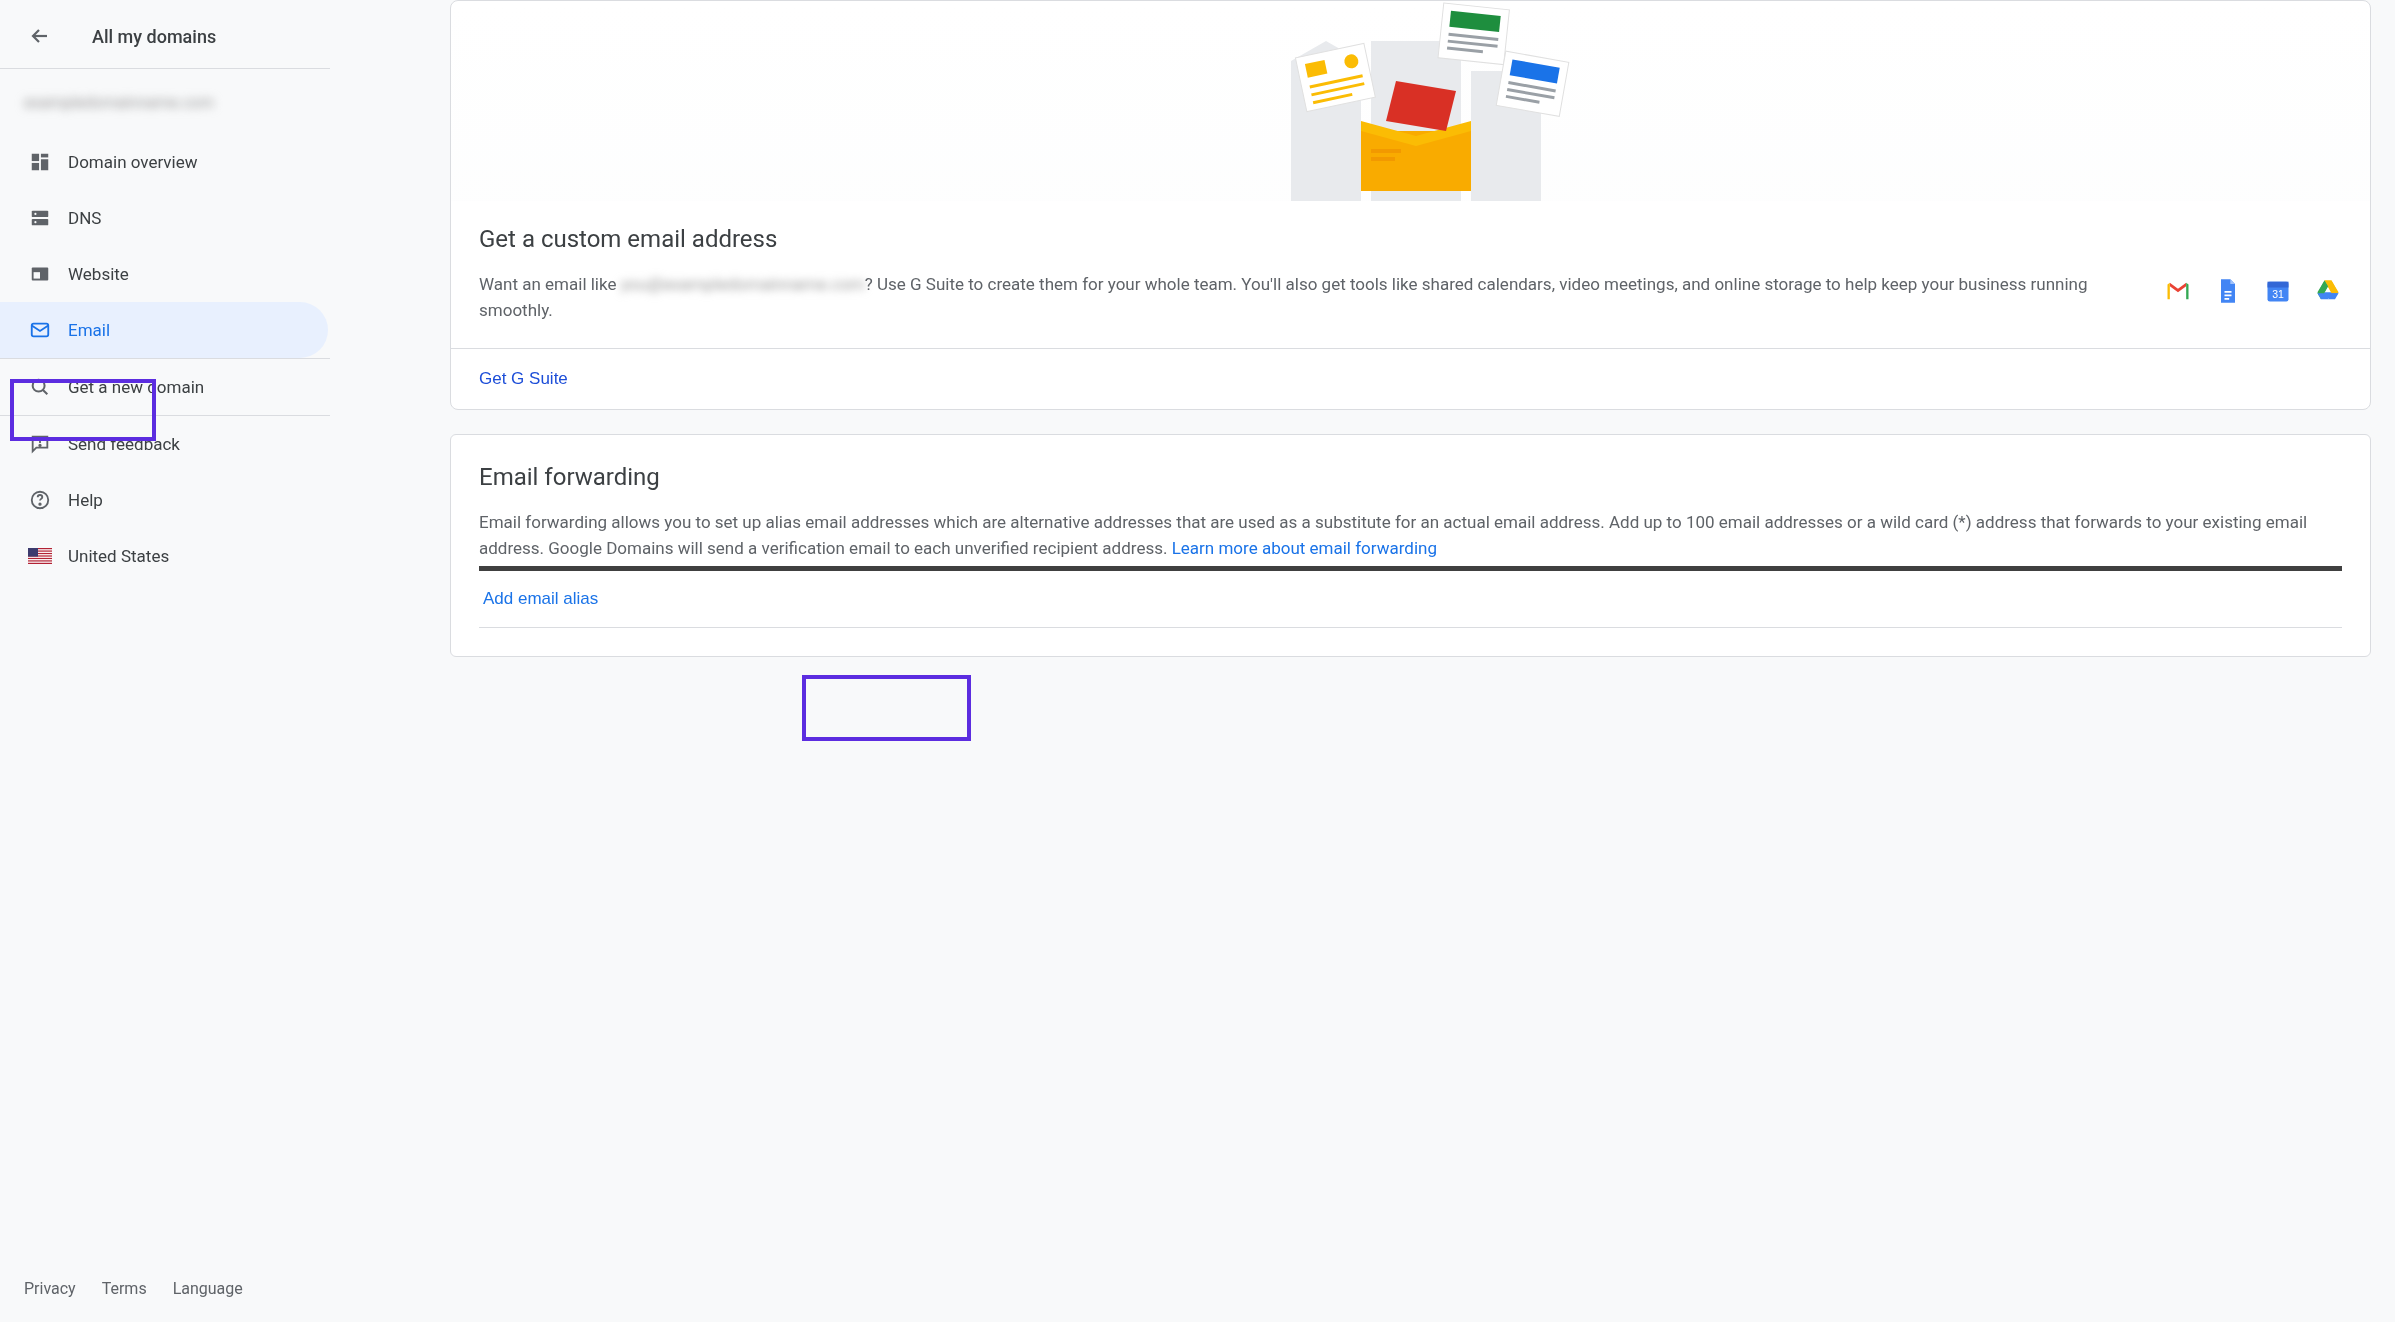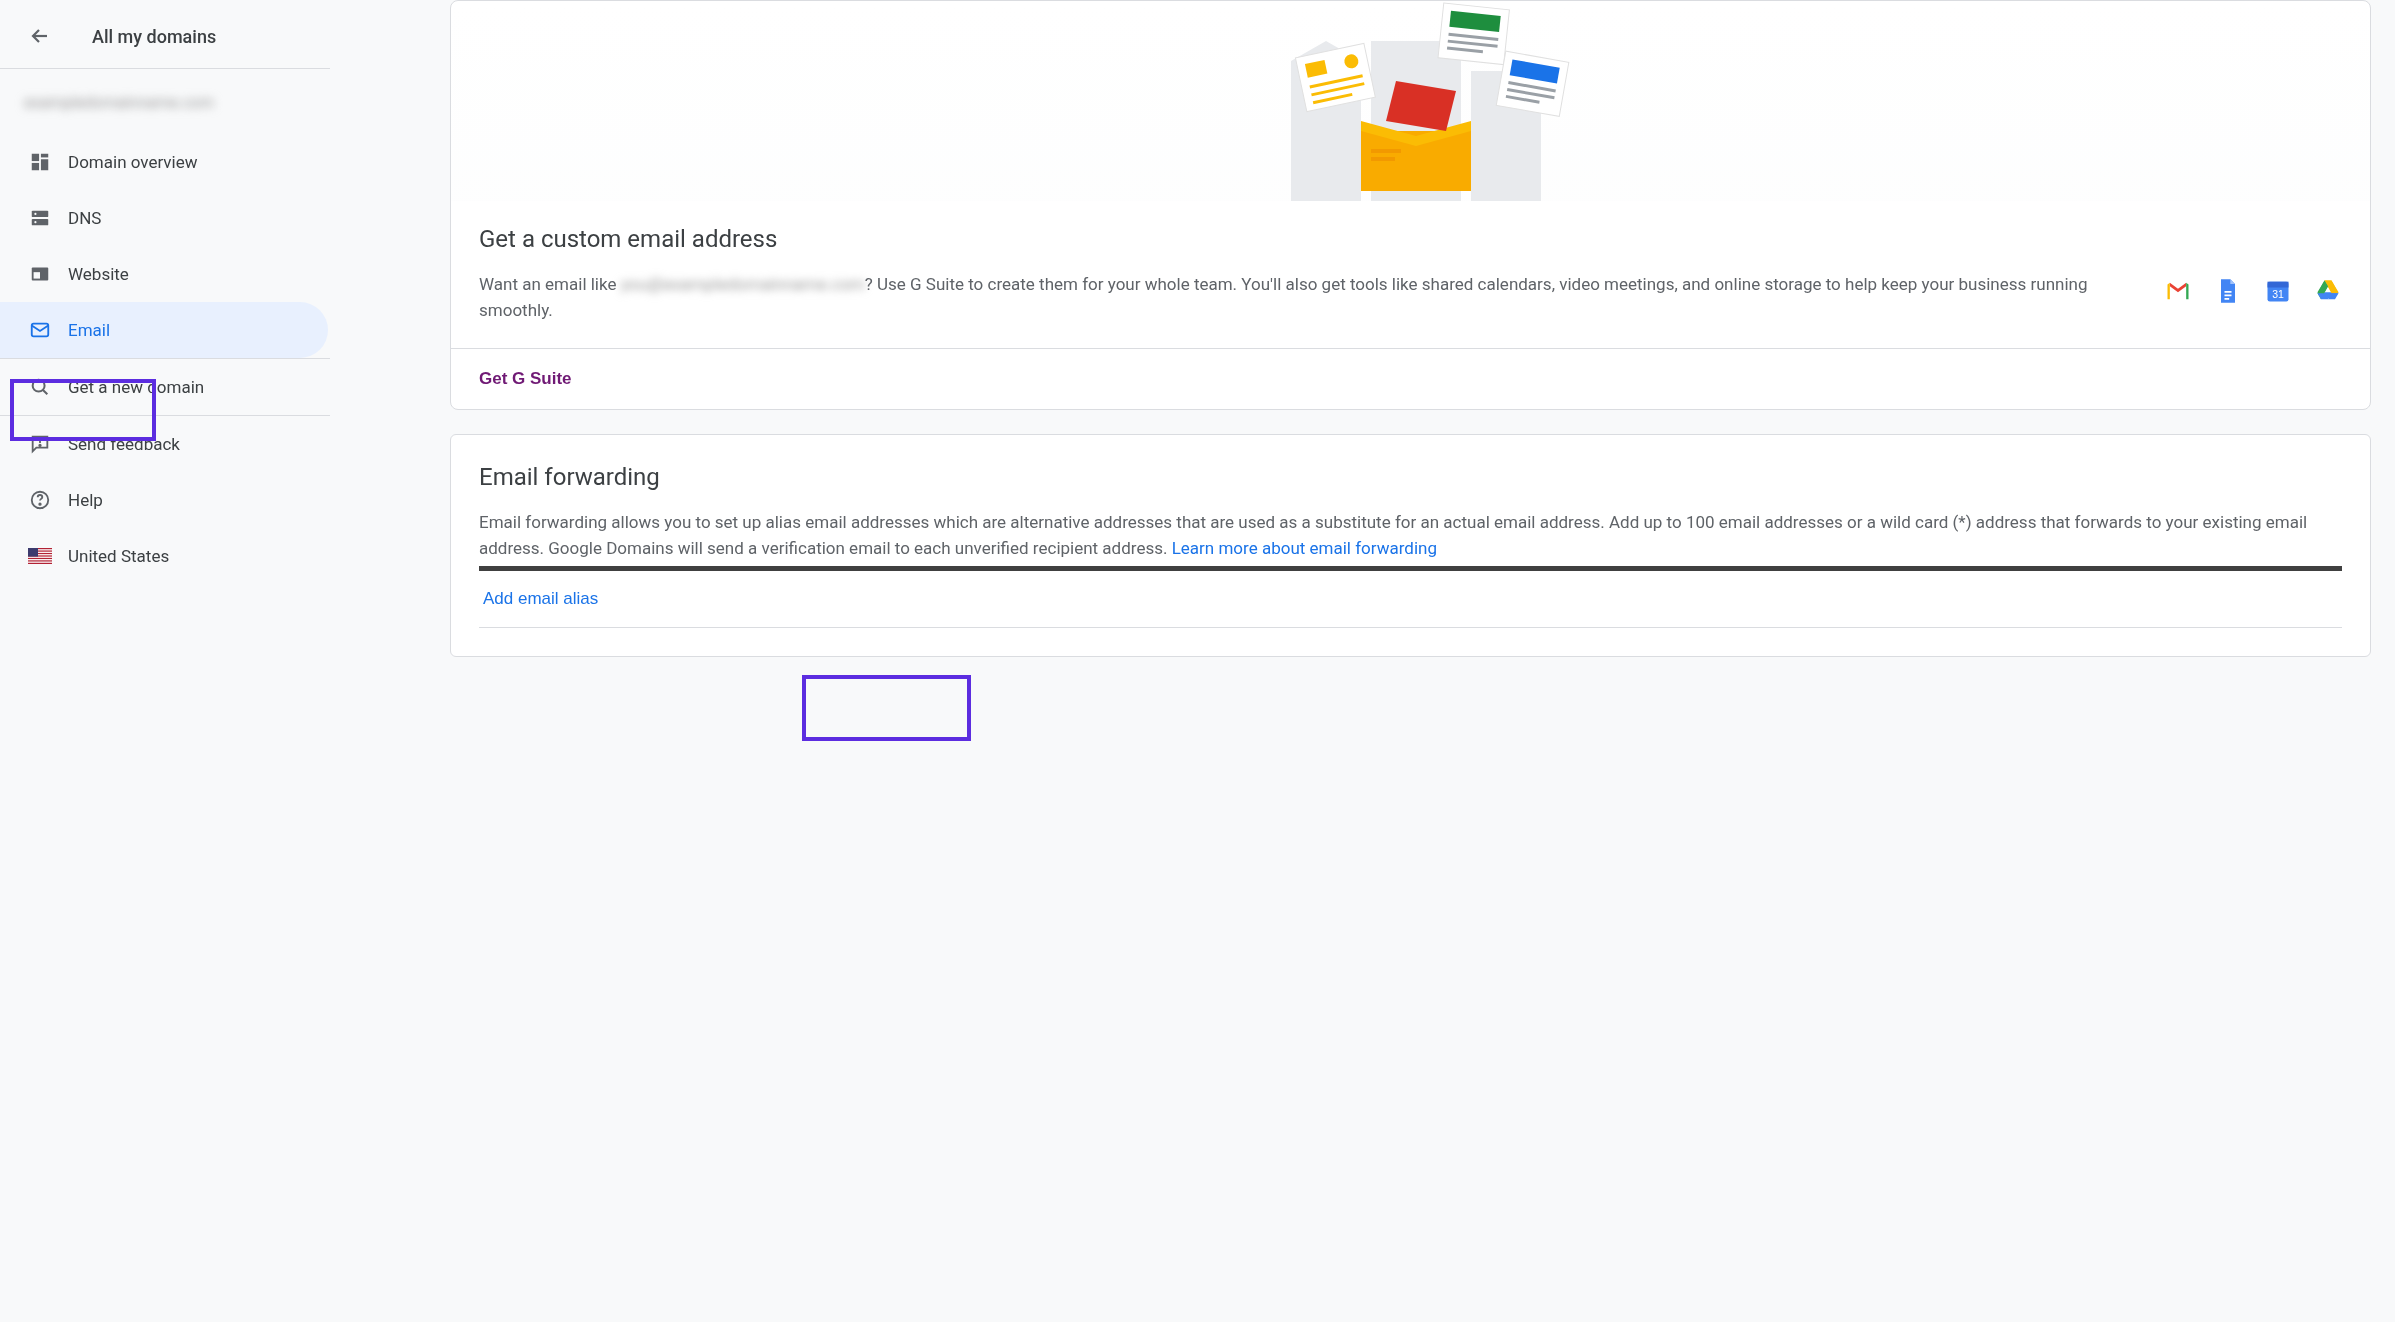--- a/index.html
+++ b/index.html
@@ -130,23 +130,23 @@
     gap: 22px;
     align-items: center;
     padding-top: 6px;
   }
   .app-icons svg { width: 28px; height: 28px; }
   .card-action {
     border-top: 1px solid #dadce0;
     padding: 20px 28px;
   }
   .link-btn {
-    color: #701a75;
+    color: #1d4ed8;
     font-size: 17px;
-    font-weight: 700;
+    font-weight: 400;
     cursor: pointer;
     background: none;
     border: none;
     padding: 0;
   }
   .card2 {
     background: #fff;
     border: 1px solid #dadce0;
     border-radius: 6px;
     margin-top: 24px;
@@ -274,20 +274,27 @@
           <rect y="6.15" width="24" height="1.23" fill="#fff"></rect>
           <rect y="8.62" width="24" height="1.23" fill="#fff"></rect>
           <rect y="11.08" width="24" height="1.23" fill="#fff"></rect>
           <rect y="13.54" width="24" height="1.23" fill="#fff"></rect>
           <rect width="10" height="8.6" fill="#3c3b6e"></rect>
         </svg>
     </span>
     <span>United States</span>
   </div>
 
+  <div class="sidebar-footer">
+    <div class="footer-links">
+      <span>Privacy</span>
+      <span>Terms</span>
+      <span>Language</span>
+    </div>
+  </div>
 
   <div class="highlight-box highlight-email"></div>
 </aside>
 
 <main class="main">
 
   <section class="card">
     <div class="illustration">
       <svg viewBox="0 0 600 200" width="600" height="200">
 

